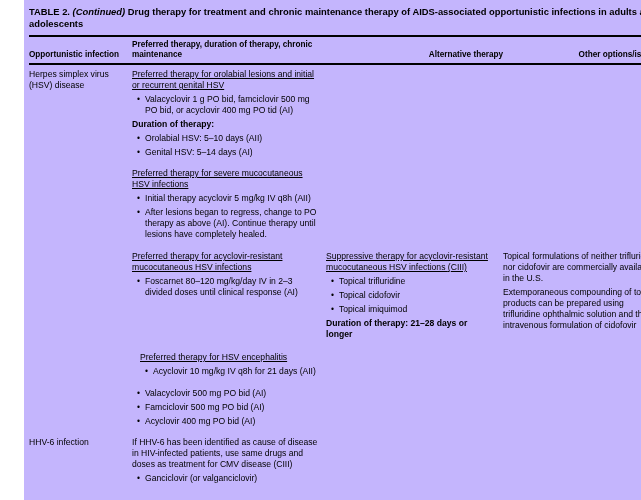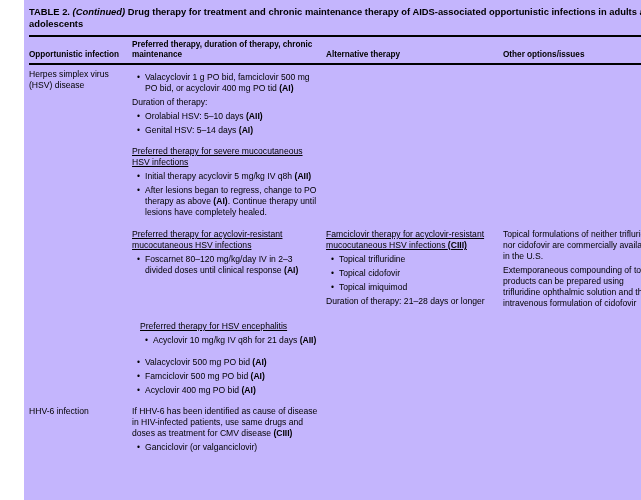--- a/index.html
+++ b/index.html
@@ -14,37 +14,37 @@
   .title{font-weight:bold;font-size:9.4px;line-height:12px;margin-bottom:5px;}
   .title i{font-style:italic;}
   .hdr{
     display:grid;grid-template-columns:103px 194px 177px 157px;
     align-items:end;
     border-top:2px solid #000;border-bottom:2px solid #000;
     padding:3px 0 3px 0;
     font-weight:bold;font-size:8.2px;line-height:10px;
   }
   .hdr .hc2{padding-right:10px;}
-  .hdr .hc3,.hdr .hc4{text-align:left;}
+  .hdr .hc3,.hdr .hc4{text-align:right;}
   .tbody{padding-top:4px;}
   .trow{display:grid;grid-template-columns:103px 194px 177px 157px;}
   .c1{padding-right:4px;}
   .c2{padding-right:7px;}
   .c3{padding-right:12px;}
   .c4{padding-right:1px;}
   .gap11{margin-bottom:11px;}
   .gap12{margin-bottom:12px;}
   .gap8{margin-bottom:8px;gap:8px;}
   .gap10{margin-bottom:10px;}
   .shead{text-decoration:underline;text-underline-offset:1px;}
-  b{font-weight:bold;}
+  b{font-weight:normal;}
   .li{display:flex;margin:3px 0 0 5px;}
   .blt{flex:0 0 8px;}
   .litxt{flex:1;}
-  .dur{margin-top:3px;}
+  .dur{margin-top:3px;font-weight:bold;}
   .p2{margin-top:3px;}
 </style>
 </head>
 <body>
 
 <div class="page">
 
   <div class="title"><span>TABLE 2. </span><i>(Continued)</i><span> Drug therapy for treatment and chronic maintenance therapy of AIDS-associated opportunistic infections in adults and adolescents</span></div>
 
   <div class="hdr">
@@ -52,20 +52,21 @@
     <div class="hc2">Preferred therapy, duration of therapy, chronic maintenance</div>
     <div class="hc3">Alternative therapy</div>
     <div class="hc4">Other options/issues</div>
   </div>
 
   <div class="tbody">
 
     <div class="trow gap10">
       <div class="c1">Herpes simplex virus (HSV) disease</div>
       <div class="c2">
+        <div class="shead">Preferred therapy for orolabial lesions and initial or recurrent genital HSV</div>
         <div class="li">
           <span class="blt">•</span>
           <span class="litxt"><span>Valacyclovir 1 g PO bid, famciclovir 500 mg PO bid, or acyclovir 400 mg PO tid </span><b>(AI)</b></span>
         </div>
         <div class="dur">Duration of therapy:</div>
         <div class="li">
           <span class="blt">•</span>
           <span class="litxt"><span>Orolabial HSV: 5–10 days </span><b>(AII)</b></span>
         </div>
         <div class="li">
@@ -97,21 +98,21 @@
     <div class="trow gap12">
       <div class="c1"></div>
       <div class="c2">
         <div class="shead">Preferred therapy for acyclovir-resistant mucocutaneous HSV infections</div>
         <div class="li">
           <span class="blt">•</span>
           <span class="litxt"><span>Foscarnet 80–120 mg/kg/day IV in 2–3 divided doses until clinical response </span><b>(AI)</b></span>
         </div>
       </div>
       <div class="c3">
-        <div class="shead"><span>Famciclovir therapy for acyclovir-resistant mucocutaneous HSV infections </span><b>(CIII)</b></div>
+        <div class="shead"><span>Suppressive therapy for acyclovir-resistant mucocutaneous HSV infections </span><b>(CIII)</b></div>
         <div class="li">
           <span class="blt">•</span>
           <span class="litxt">Topical trifluridine</span>
         </div>
         <div class="li">
           <span class="blt">•</span>
           <span class="litxt">Topical cidofovir</span>
         </div>
         <div class="li">
           <span class="blt">•</span>

